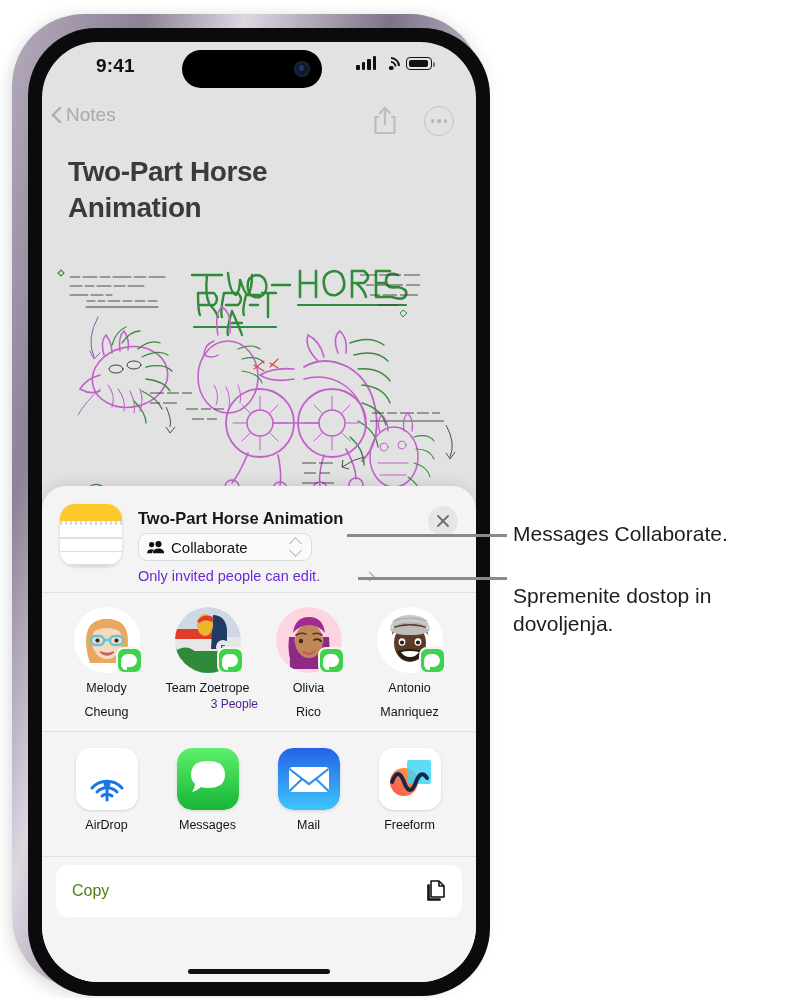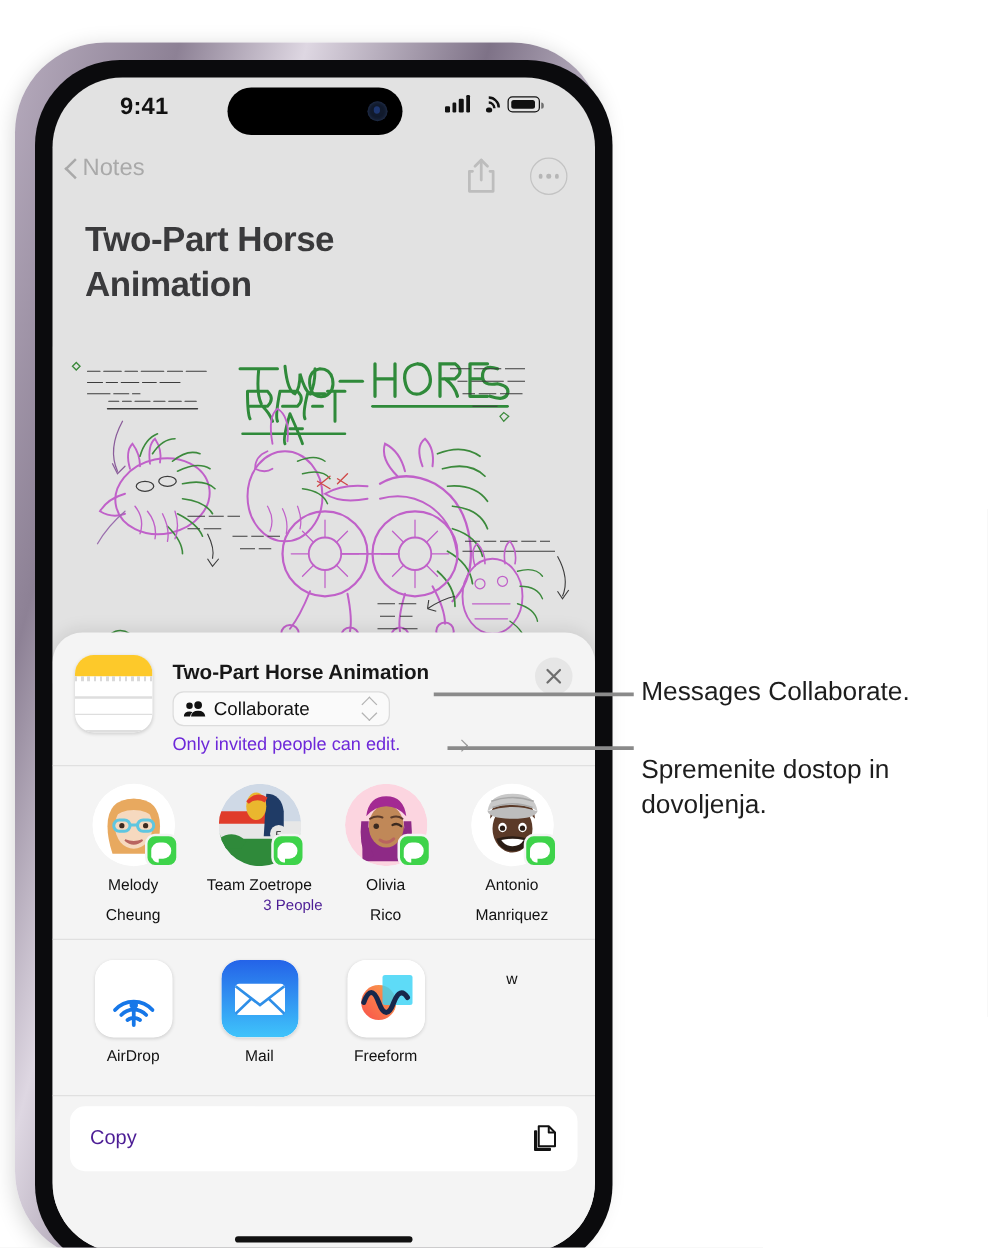--- a/index.html
+++ b/index.html
@@ -2,21 +2,21 @@
 <html><head>
 <meta charset="utf-8">
 <style>
   * { box-sizing: border-box; margin: 0; padding: 0; }
   html, body {
     width: 790px; height: 998px;
     background: #ffffff;
     font-family: "Liberation Sans", sans-serif;
     overflow: hidden;
   }
-  #root { position: relative; width: 790px; height: 814px; margin-top: 20px; }
+  #root { position: relative; width: 790px; height: 814px; }
 
   
   .phone-outer {
     position: absolute; left: 12px; top: 14px;
     width: 470px; height: 975px;
     border-radius: 72px;
     background: linear-gradient(105deg,#b6abbd 0%,#8d8195 18%,#ded7e2 32%,#7e7287 52%,#cfc7d6 70%,#867a8e 86%,#c5bccd 100%);
     box-shadow: 0 4px 18px rgba(0,0,0,.18);
   }
   .phone-mid {
@@ -171,21 +171,21 @@
     overflow: hidden; box-shadow: 0 1px 3px rgba(0,0,0,.14); position: relative; background:#fff; }
   .app-tile svg { display: block; width: 62px; height: 62px; }
   .app-name { font-size: 12.5px; color: #121212; margin-top: 8px; }
 
   
   .actions { padding: 8px 14px 0 14px; }
   .action-row {
     height: 52px; background: #fff; border-radius: 12px;
     display: flex; align-items: center; padding: 0 16px;
   }
-  .action-label { font-size: 16px; color: #4c1d95; flex: 1; }
+  .action-label { font-size: 16px; color: #4d7c0f; flex: 1; }
   .action-row svg { width: 22px; height: 24px; display:block; }
 
   .home-indicator {
     position: absolute; left: 50%; transform: translateX(-50%); bottom: 8px;
     width: 142px; height: 5px; border-radius: 3px; background: #111;
   }
 
   
   .callout-line { position: absolute; height: 2.5px; background: #8a8a8a; }
   .callout-text { position: absolute; font-size: 21px; color: #1d1d1d; line-height: 1.32; }
@@ -566,20 +566,36 @@
                   <path d="M21 44 a14 14 0 0 1 20 0"></path>
                   <path d="M26 48 a8 8 0 0 1 10 0"></path>
                 </g>
                 <circle cx="31" cy="36" r="3.4" fill="#1677e8"></circle>
                 <path d="M31 40 v12" stroke="#1677e8" stroke-width="3" stroke-linecap="round"></path>
               </svg>
             </div>
             <div class="app-name">AirDrop</div>
           </div>
 
+          <div class="app">
+            <div class="app-tile">
+              <svg viewBox="0 0 62 62">
+                <defs>
+                    <linearGradient id="gm" x1="0" y1="0" x2="0" y2="1">
+                  <stop offset="0" stop-color="#5ef06a"></stop>
+                      <stop offset="1" stop-color="#17b437"></stop>
+                </linearGradient>
+                  </defs>
+                <rect width="62" height="62" rx="15" fill="url(#gm)"></rect>
+                <path d="M31 13 q17 0 17 13.5 q0 13.5 -17 13.5 q-4 0 -7 -1 q-4 4 -9 5 q3 -4 3 -8
+                         q-4 -4 -4 -9.5 q0 -13.5 17 -13.5z" fill="#ffffff"></path>
+              </svg>
+            </div>
+            <div class="app-name">Messages</div>
+          </div>
 
           <div class="app">
             <div class="app-tile">
               <svg viewBox="0 0 62 62">
                 <defs>
                     <linearGradient id="gmail" x1="0" y1="0" x2="0" y2="1">
                   <stop offset="0" stop-color="#2463e8"></stop>
                       <stop offset="1" stop-color="#3fc4fb"></stop>
                 </linearGradient>
                   </defs>

